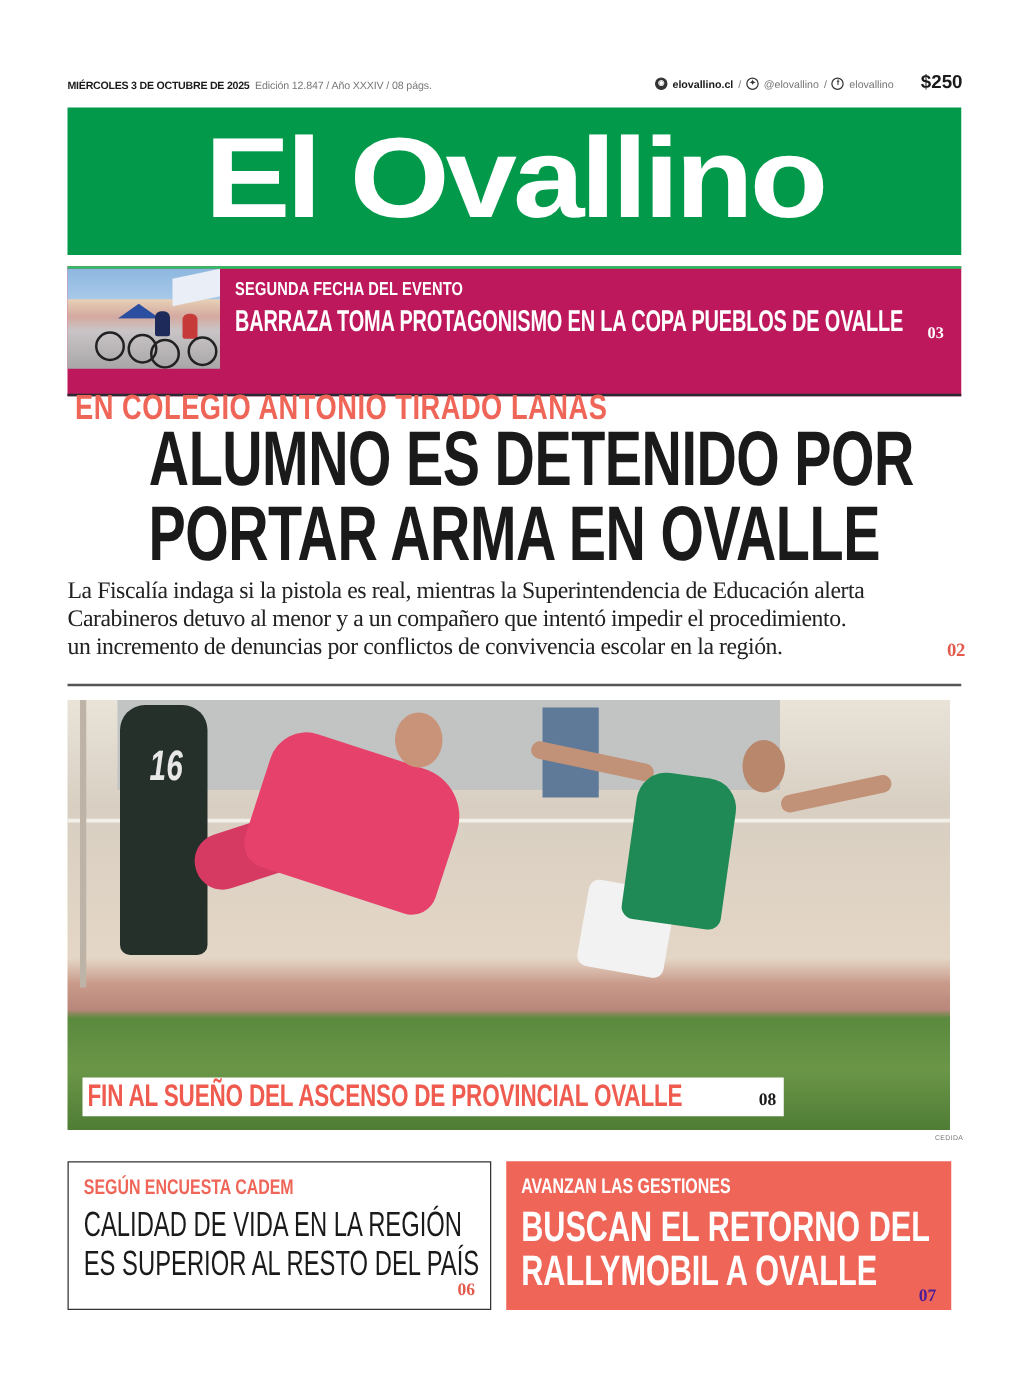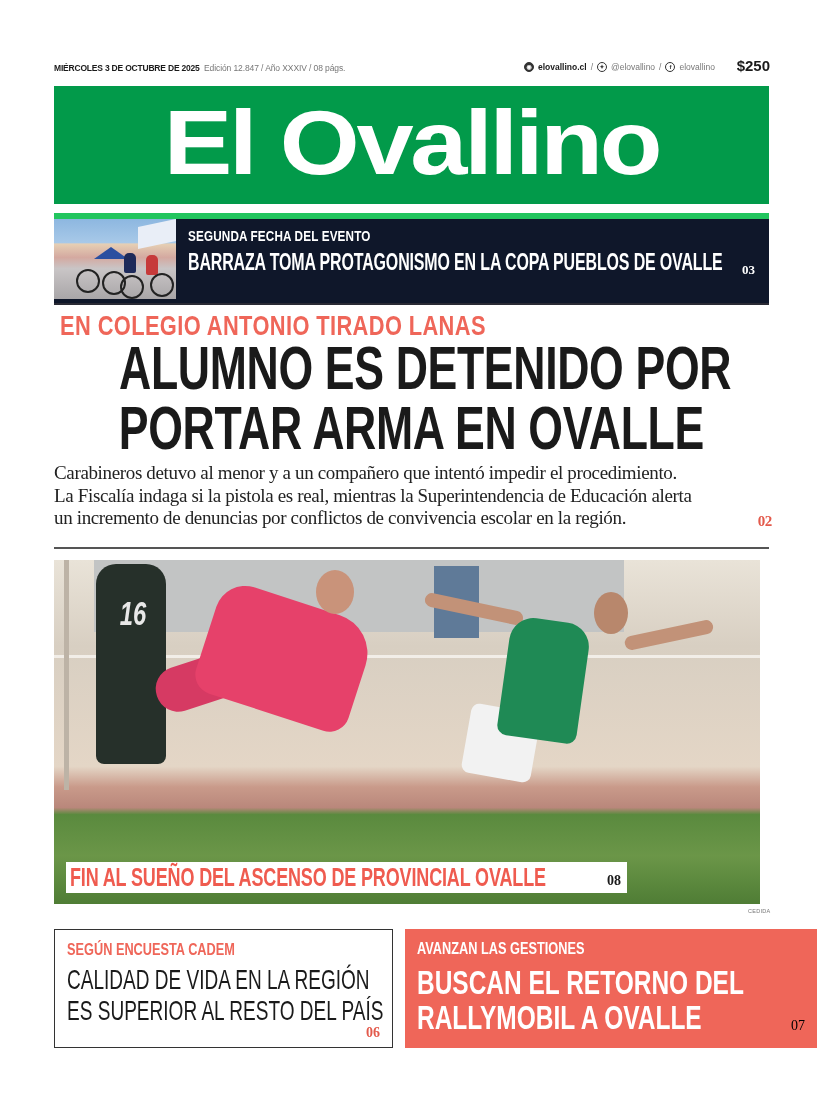--- a/index.html
+++ b/index.html
@@ -16,21 +16,21 @@
   .topbar .social .site { color: #1a1a1a; font-weight: 700; }
   .topbar .social .ico { width: 10px; height: 10px; border: 1.2px solid #333; border-radius: 50%; display: inline-flex; align-items: center; justify-content: center; font-size: 6px; color: #333; font-weight: 700; line-height: 1; }
   .topbar .social .ico.globe { background: #333; color: #fff; }
   .topbar .price { position: absolute; right: 0; top: -1px; font-size: 15px; font-weight: 700; color: #1a1a1a; }
 
   
   .masthead { position: absolute; left: 54px; top: 86px; width: 715px; height: 118px; background: #029a4a; display: flex; align-items: center; justify-content: center; }
   .masthead .logo { color: #fff; font-family: "Liberation Sans", sans-serif; font-weight: 700; font-size: 96px; letter-spacing: -3px; line-height: 1; transform: scaleX(1.07) scaleY(0.95); margin-top: -4px; }
 
   
-  .teaser { position: absolute; left: 54px; top: 213px; width: 715px; height: 92px; background: #0f172a; border-top: 6px solid #22c55e; border-bottom: 2px solid #2a2a34; }
+  .teaser { position: absolute; left: 54px; top: 213px; width: 715px; height: 104px; background: #be185d; border-top: 2px solid #22c55e; border-bottom: 2px solid #2a2a34; }
   .teaser .thumb { position: absolute; left: 0; top: 0; width: 122px; height: 80px; overflow: hidden;
     background:
       linear-gradient(180deg, #8db7e0 0%, #a8c9e8 30%, #e6d0b5 31%, #d4a9a0 48%, #c9c5c6 62%, #a9a6a8 100%); }
   .teaser .thumb .tent { position: absolute; left: 40px; top: 28px; width: 34px; height: 12px; background: #2b4fa0; clip-path: polygon(50% 0, 100% 100%, 0 100%); }
   .teaser .thumb .banner { position: absolute; left: 84px; top: 4px; width: 38px; height: 22px; background: #e9eef7; transform: skewY(-12deg); }
   .teaser .thumb .wheel { position: absolute; width: 24px; height: 24px; border: 2.5px solid #222; border-radius: 50%; }
   .teaser .thumb .rider { position: absolute; width: 12px; height: 20px; background: #1e2a5a; border-radius: 5px 5px 2px 2px; }
   .teaser .thumb .rider.r2 { background: #c63a3a; }
   .teaser .kicker { position: absolute; left: 134px; top: 8px; color: #fff; font-size: 15px; letter-spacing: 0.2px; transform: scaleX(0.78); }
   .teaser .title { position: absolute; left: 134px; top: 29px; color: #fff; font-size: 24px; letter-spacing: -0.2px; transform: scaleX(0.665); }
@@ -69,25 +69,25 @@
   .photo .caption .pg { font-family: "Liberation Serif", serif; font-weight: 700; font-size: 14px; color: #1a1a1a; margin-left: 4px; margin-top: 6px; }
   .credit { position: absolute; left: 748px; top: 908px; font-size: 5.5px; color: #777; letter-spacing: 0.3px; }
 
   
   .box-left { position: absolute; left: 54px; top: 929px; width: 339px; height: 119px; border: 1.5px solid #333; background: #fff; }
   .box-left .kicker { position: absolute; left: 12px; top: 10px; color: #ef6659; font-size: 17px; transform: scaleX(0.75); }
   .box-left .title { position: absolute; left: 12px; top: 34px; color: #1a1a1a; font-size: 28px; line-height: 31px; font-weight: 400; transform: scaleX(0.68); }
   .box-left .title span { display: block; }
   .box-left .pg { position: absolute; right: 12px; top: 95px; font-family: "Liberation Serif", serif; color: #e35a4c; font-size: 14px; font-weight: 700; }
 
-  .box-right { position: absolute; left: 405px; top: 929px; width: 412px; height: 119px; background: #ef6659; }
+  .box-right { position: absolute; left: 405px; top: 929px; width: 356px; height: 119px; background: #ef6659; }
   .box-right .kicker { position: absolute; left: 12px; top: 10px; color: #fff; font-size: 17px; transform: scaleX(0.75); }
   .box-right .title { position: absolute; left: 12px; top: 36px; color: #fff; font-size: 34px; line-height: 35px; font-weight: 700; transform: scaleX(0.72); }
   .box-right .title span { display: block; }
-  .box-right .pg { position: absolute; right: 12px; top: 89px; font-family: "Liberation Serif", serif; color: #000000; font-size: 14px; font-weight: 400; }
+  .box-right .pg { position: absolute; right: 12px; top: 101px; font-family: "Liberation Serif", serif; color: #4c1d95; font-size: 14px; font-weight: 700; }
 </style>
 </head>
 <body>
 
 <div class="topbar">
   <span class="date">MIÉRCOLES 3 DE OCTUBRE DE 2025</span>
   <span class="edition">Edición 12.847 / Año XXXIV / 08 págs.</span>
   <div class="social">
     <span class="ico globe">◉</span>
     <span class="site">elovallino.cl</span>
@@ -122,22 +122,22 @@
 </div>
 
 <div class="main-kicker">
   <span class="cond">EN COLEGIO ANTONIO TIRADO LANAS</span>
 </div>
 <div class="main-headline">
   <span class="line"><span class="cond">ALUMNO ES DETENIDO POR</span></span>
   <span class="line"><span class="cond">PORTAR ARMA EN OVALLE</span></span>
 </div>
 <div class="main-body">
+  <span class="ln">La Fiscalía indaga si la pistola es real, mientras la Superintendencia de Educación alerta</span>
   <span class="ln">Carabineros detuvo al menor y a un compañero que intentó impedir el procedimiento.</span>
-  <span class="ln">La Fiscalía indaga si la pistola es real, mientras la Superintendencia de Educación alerta</span>
   <span class="ln">un incremento de denuncias por conflictos de convivencia escolar en la región.</span>
   <span class="pg">02</span>
 </div>
 <div class="rule"></div>
 
 <div class="photo">
   <div class="window"></div>
   <div class="poster"></div>
   <div class="wall-line"></div>
   <div class="pole"></div>

